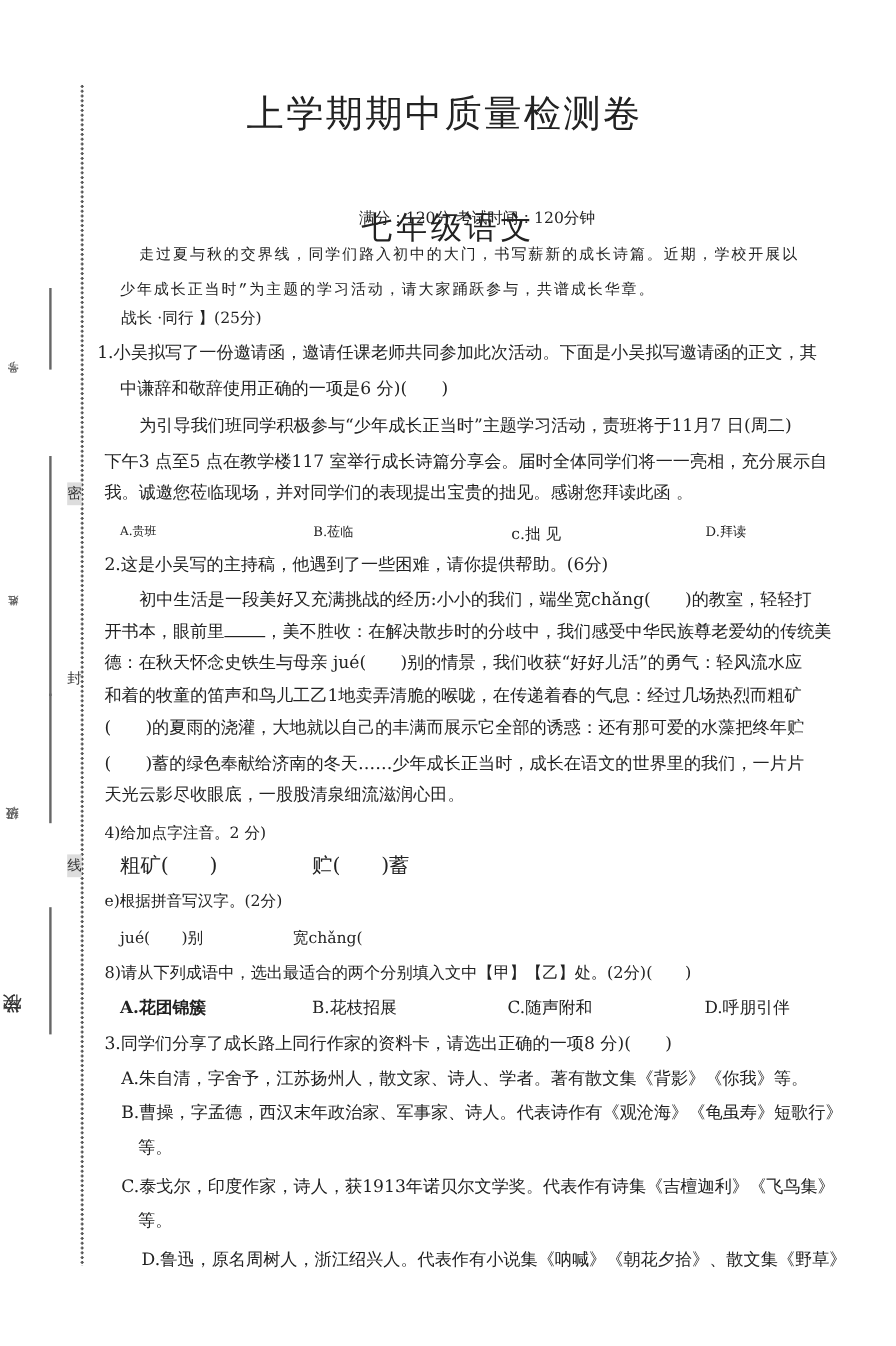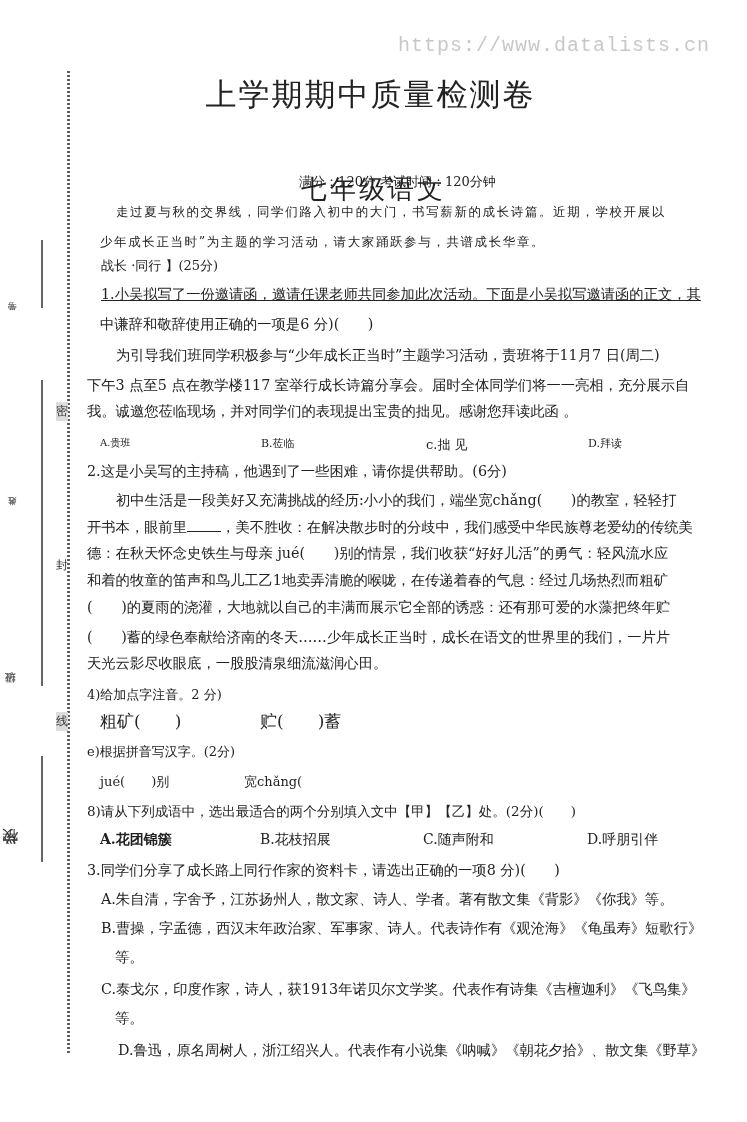--- a/index.html
+++ b/index.html
@@ -40,21 +40,20 @@
     .intro { font-size: 12.5px; letter-spacing: 1.6px; }
     .opt-row { position: absolute; width: 640px; font-size: 13px; }
     .opt-row span { position: absolute; top: 0; }
     .bold { font-weight: bold; }
     .blank-mark { display: inline-block; width: 34px; border-bottom: 1.5px solid #222; height: 12px; }
   </style>
 </head>
 <body>
 
 <div class="watermark">
-  <div class="wm-url">https://www.datalists.cn</div>
 </div>
 
 <div>
   <div class="binding-dots"></div>
   <div class="bind-line" style="top:240px;height:68px;"></div>
   <div class="bind-line" style="top:380px;height:200px;"></div>
   <div class="bind-line" style="top:578px;height:108px;"></div>
   <div class="bind-line" style="top:756px;height:106px;"></div>
   <div class="side-label" style="left:6px;top:318px;">学号</div>
   <div class="side-label" style="left:6px;top:513px;">姓名</div>
@@ -63,25 +62,25 @@
   <div class="seal-char" style="top:402px;">密</div>
   <div class="seal-char" style="top:556px;background:transparent;">封</div>
   <div class="seal-char" style="top:712px;">线</div>
 </div>
 
 <div class="title"><span>上学期期中质量检测卷</span></div>
 <div class="subtitle"><span>七年级语文</span></div>
 <div class="meta"><span>满分：120分 考试时间：120分钟</span></div>
 
 <div class="line intro" style="top:202px;left:116px;">走过夏与秋的交界线，同学们路入初中的大门，书写薪新的成长诗篇。近期，学校开展以</div>
-<div class="line intro" style="top:232px;left:100px;">少年成长正当时”为主题的学习活动，请大家踊跃参与，共谱成长华章。</div>
+<div class="line intro" style="top:232px;left:100px;font-family:Liberation Mono, monospace;">少年成长正当时”为主题的学习活动，请大家踊跃参与，共谱成长华章。</div>
 
 <div class="line" style="top:256px;left:101px;font-size:13px;">战长 ·同行 】(25分)</div>
 
-<div class="line" style="top:284px;left:101px;text-decoration:underline;">1.小吴拟写了一份邀请函，邀请任课老师共同参加此次活动。下面是小吴拟写邀请函的正文，其</div>
+<div class="line" style="top:284px;left:81px;">1.小吴拟写了一份邀请函，邀请任课老师共同参加此次活动。下面是小吴拟写邀请函的正文，其</div>
 <div class="line" style="top:314px;left:100px;">中谦辞和敬辞使用正确的一项是6 分)(　　)</div>
 <div class="line" style="top:345px;left:116px;">为引导我们班同学积极参与“少年成长正当时”主题学习活动，责班将于11月7 日(周二)</div>
 <div class="line" style="top:375px;left:87px;">下午3 点至5 点在教学楼117 室举行成长诗篇分享会。届时全体同学们将一一亮相，充分展示自</div>
 <div class="line" style="top:401px;left:87px;">我。诚邀您莅临现场，并对同学们的表现提出宝贵的拙见。感谢您拜读此函 。</div>
 
 <div class="opt-row" style="top:436px;left:100px;">
   <span style="left:0px;font-size:10px;">A.贵班</span>
   <span style="left:161px;font-size:11px;">B.莅临</span>
   <span style="left:326px;">c.拙 见</span>
   <span style="left:488px;font-size:11px;">D.拜读</span>

